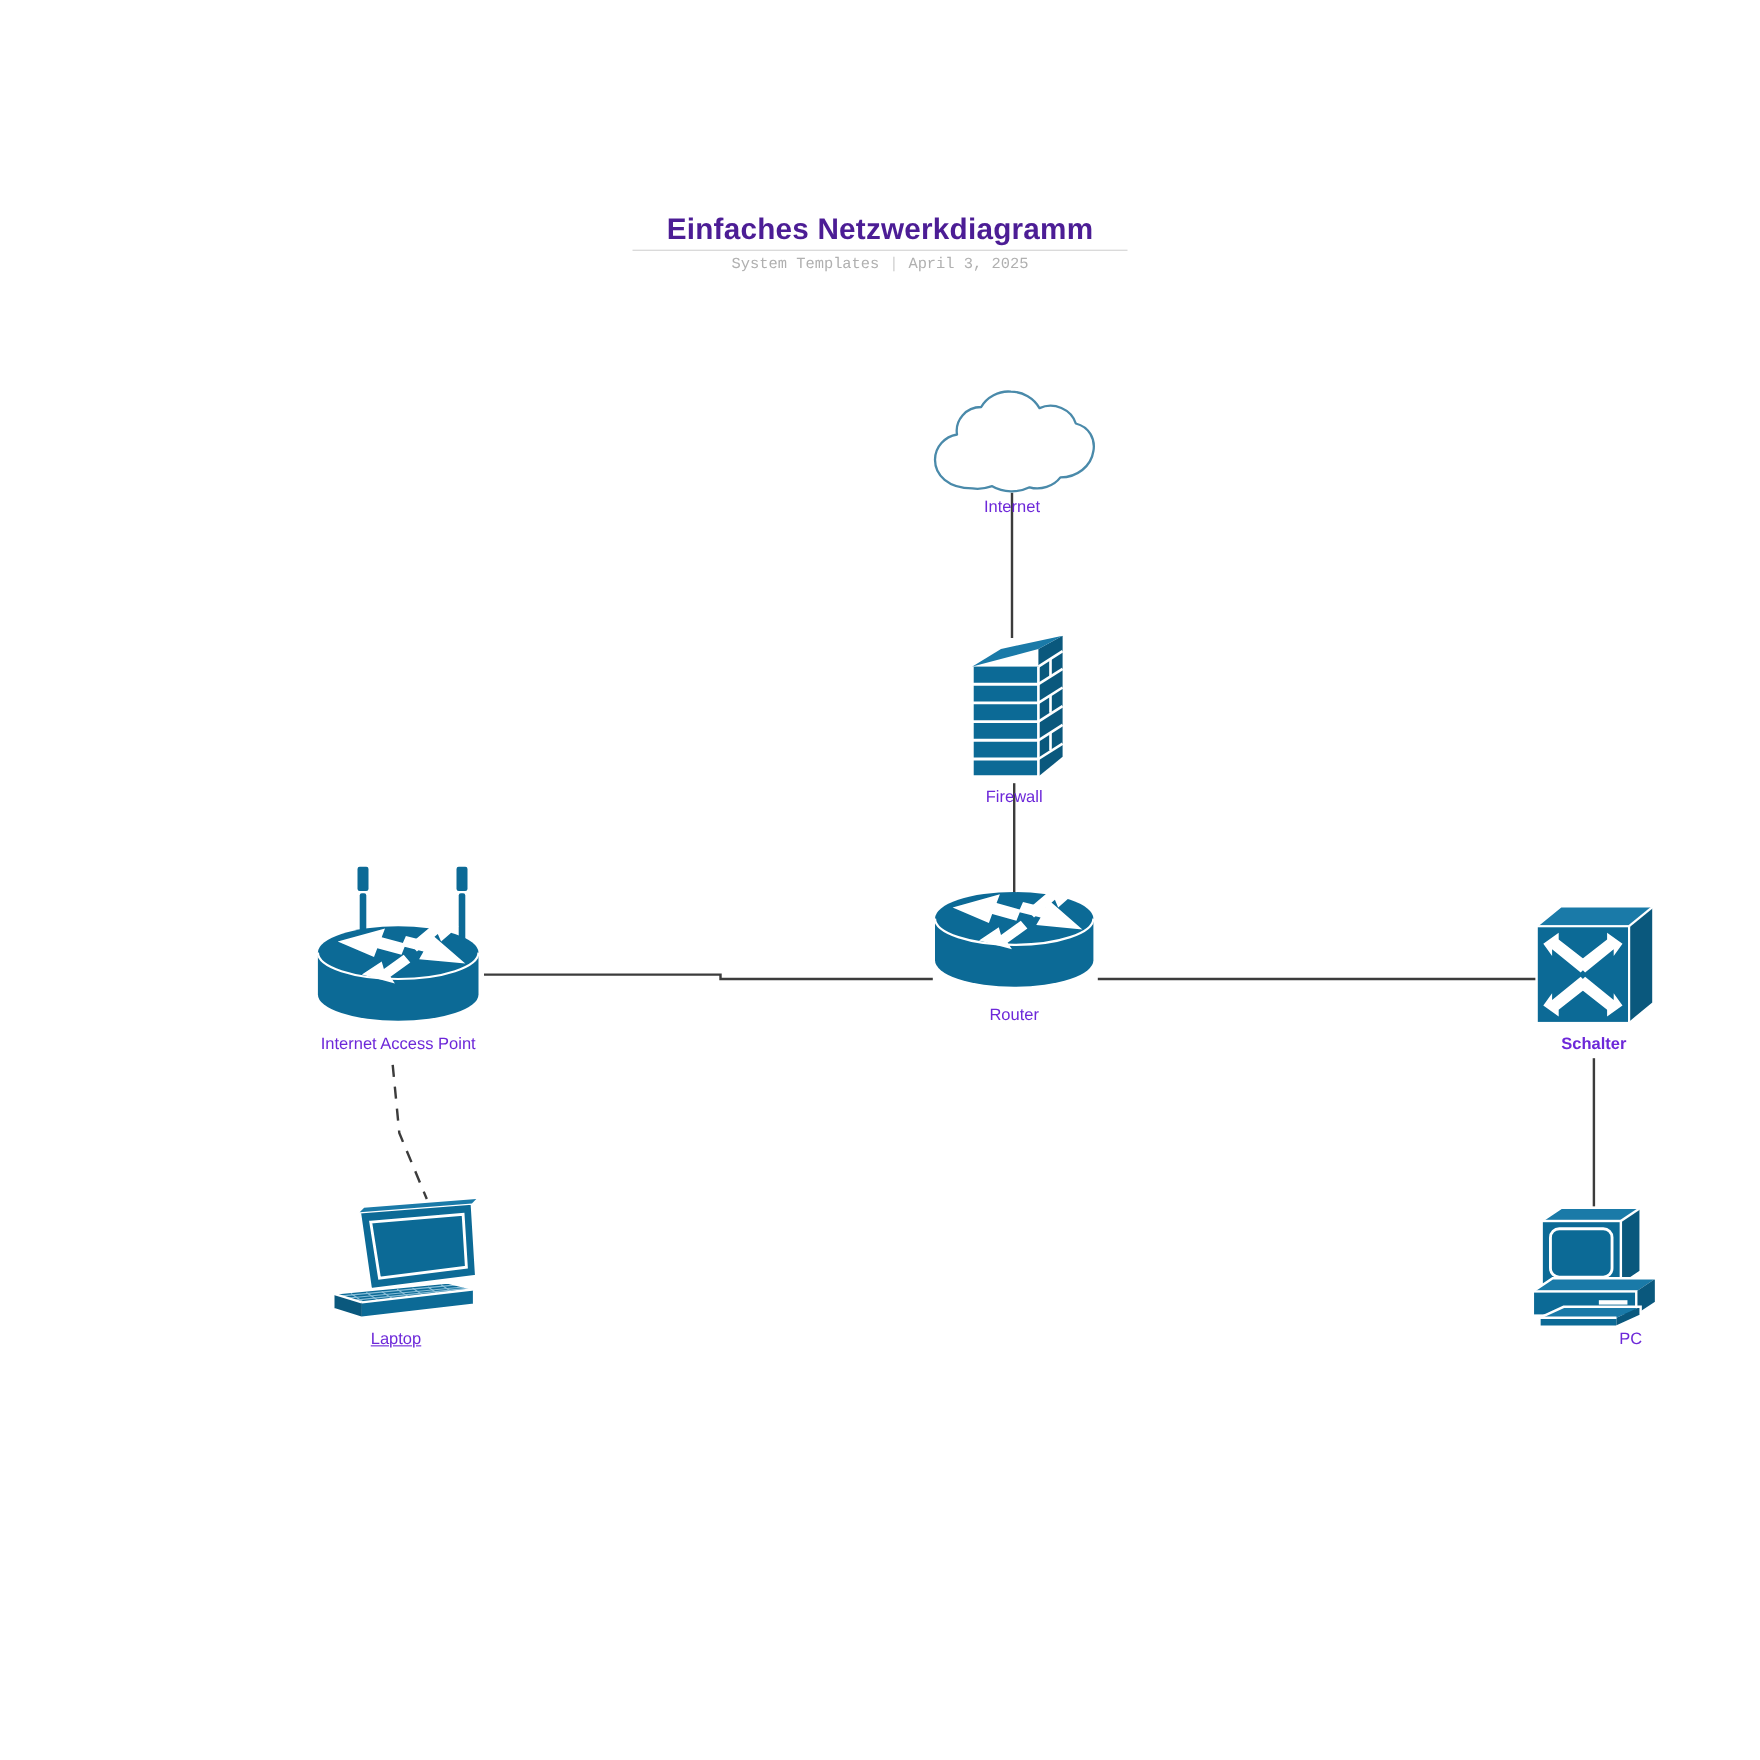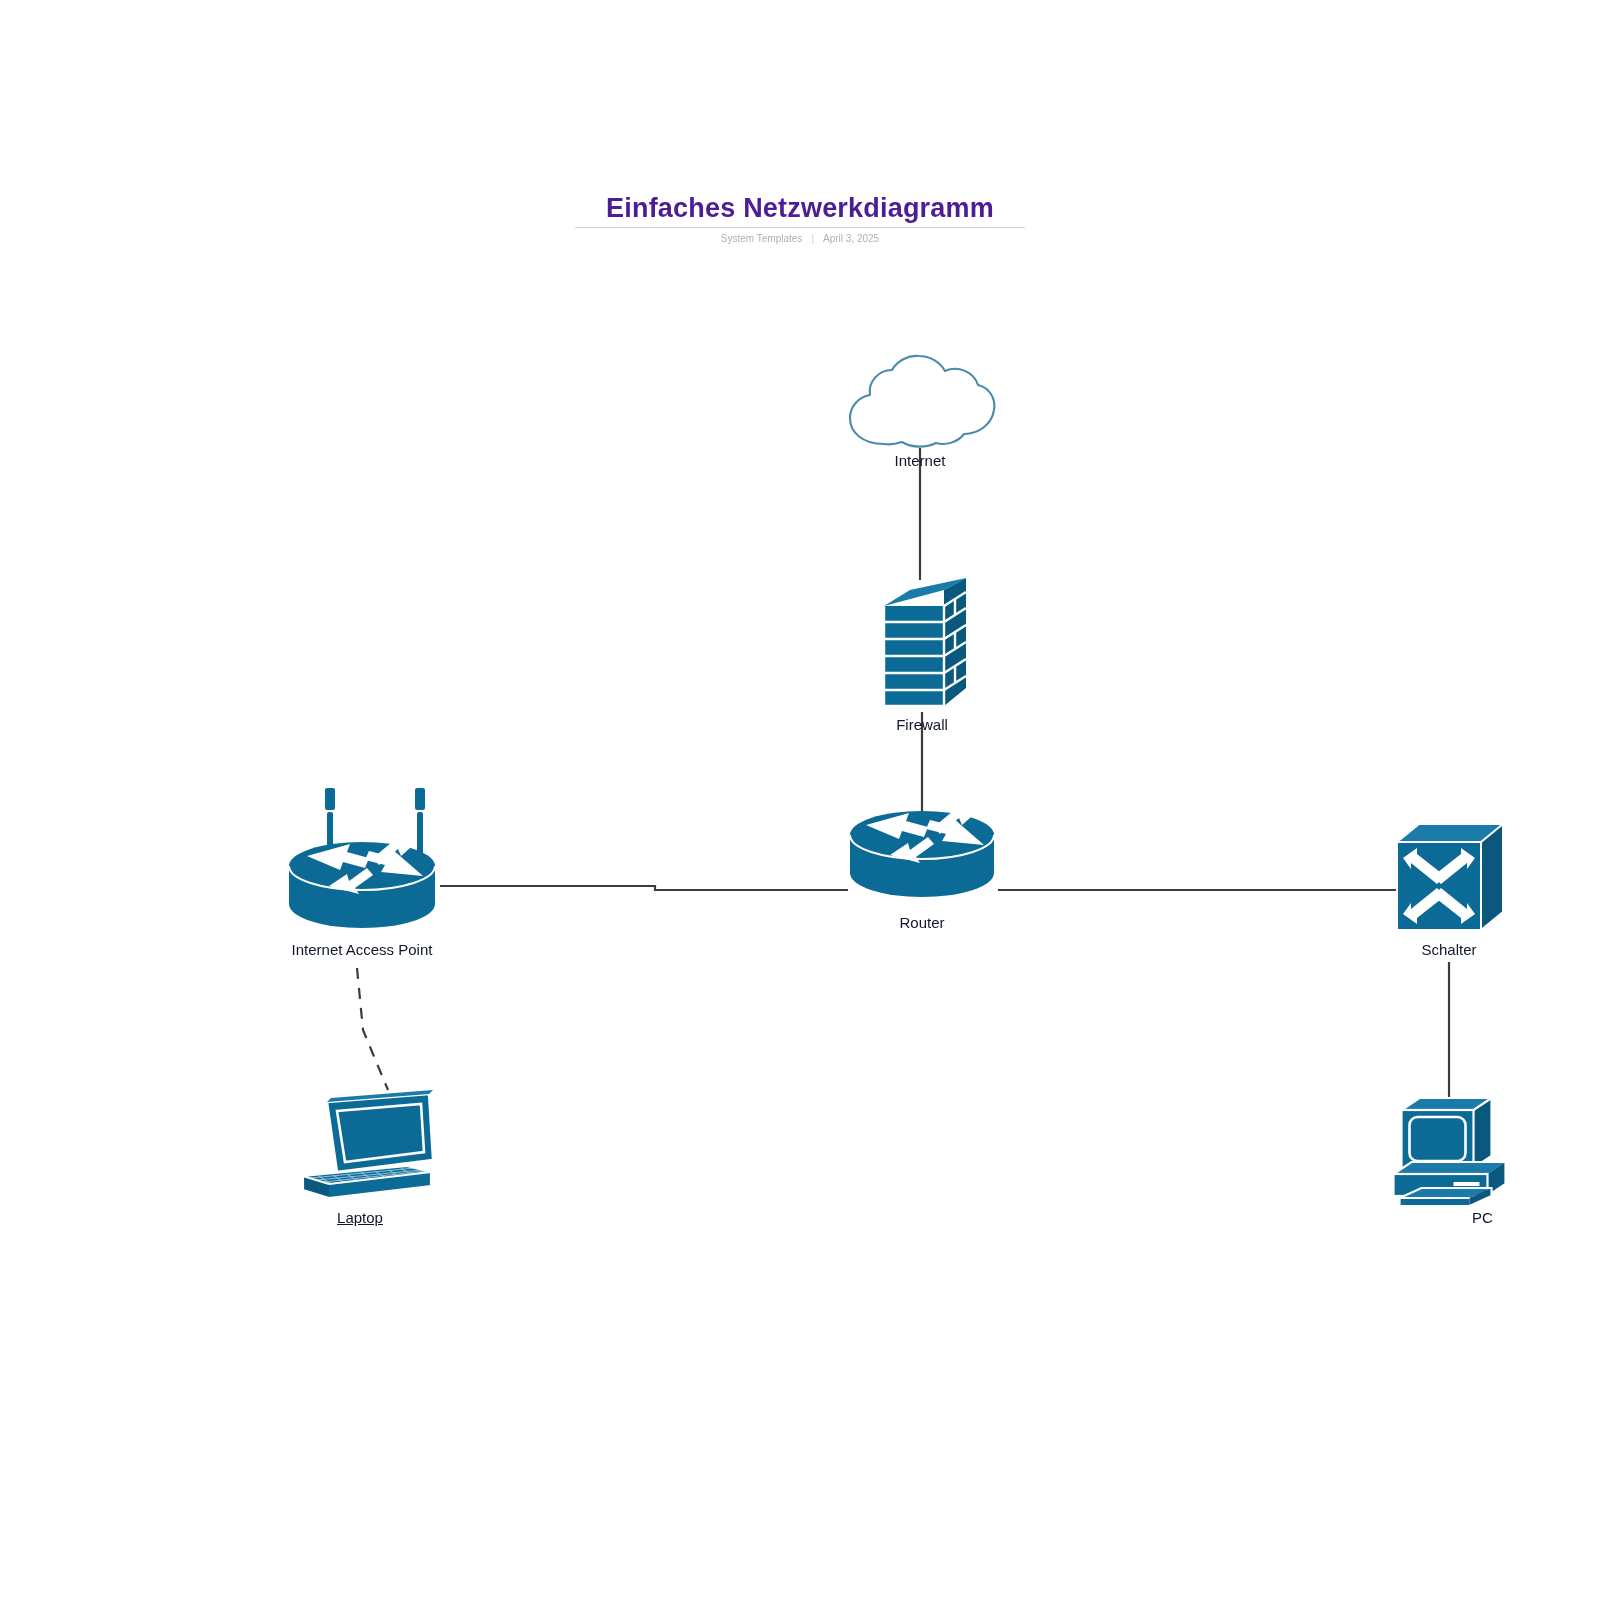--- a/index.html
+++ b/index.html
@@ -6,25 +6,25 @@
   body{width:1600px;height:1600px;position:relative;overflow:hidden;
        font-family:"Liberation Sans","DejaVu Sans",sans-serif;}
   #canvas{position:absolute;inset:0;width:1600px;height:1600px;}
   .hdr{position:absolute;left:0;right:0;text-align:center;}
   .hdr-title{position:absolute;top:193px;left:50%;transform:translateX(-50%);
              font-size:27px;font-weight:bold;color:#4c1d95;letter-spacing:.2px;
              white-space:nowrap;}
   .hdr-rule{position:absolute;top:227px;left:50%;transform:translateX(-50%);
             width:450px;height:1px;background:#d2d2d2;}
   .hdr-sub{position:absolute;top:233px;left:50%;transform:translateX(-50%);
-           font-size:10px;color:#b0b0b0;white-space:nowrap;}
+           font-size:14px;color:#b0b0b0;white-space:nowrap;font-family:Liberation Mono, monospace;}
   .hdr-sub .sep{color:#cfcfcf;margin:0 9px;}
   .node{position:absolute;}
   .node-label{position:absolute;left:50%;transform:translateX(-50%);
-              font-size:15px;color:#0f172a;white-space:nowrap;text-align:left;}
+              font-size:15px;color:#6d28d9;white-space:nowrap;text-align:left;}
   .icon-wrap{position:absolute;left:50%;transform:translateX(-50%);top:0;}
 </style>
 </head>
 <body>
 
 <div class="hdr">
   <div class="hdr-title">Einfaches Netzwerkdiagramm</div>
   <div class="hdr-rule"></div>
   <div class="hdr-sub">
     <span>System Templates</span><span class="sep">|</span><span>April 3, 2025</span>
@@ -127,21 +127,21 @@
         <path d="M24,22 L67,10 L64,18 L86,24 L82,34 L60,28 L57,36 Z"></path>
         <path d="M136,8 L120,22 L117,15 L98,31 L92,24 L111,8 L107,2 Z"></path>
         <path d="M142,42 L100,38 L104,31 L84,26 L88,17 L108,22 L111,15 Z"></path>
         <path d="M48,52 L66,40 L68,47 L86,34 L92,41 L74,54 L78,60 Z"></path>
       </g>
     </svg>
   </div>
   <div class="node-label" style="top:111px;">Router</div>
 </div>
 
-<div class="node" style="left:1379px;top:820px;width:140px;height:145px;">
+<div class="node" style="left:1379px;top:820px;width:140px;height:145px;font-weight:bold;">
   <div class="icon-wrap" style="top:0;">
     <svg width="120" height="122" viewBox="0 0 120 122">
 
       <polygon points="8,22 30,4 114,4 92,22" fill="#1a7aa8"></polygon>
 
       <polygon points="92,22 114,4 114,92 92,110" fill="#0a587d"></polygon>
 
       <rect x="8" y="22" width="84" height="88" fill="#0c6a96"></rect>
 
       <g fill="#ffffff">

